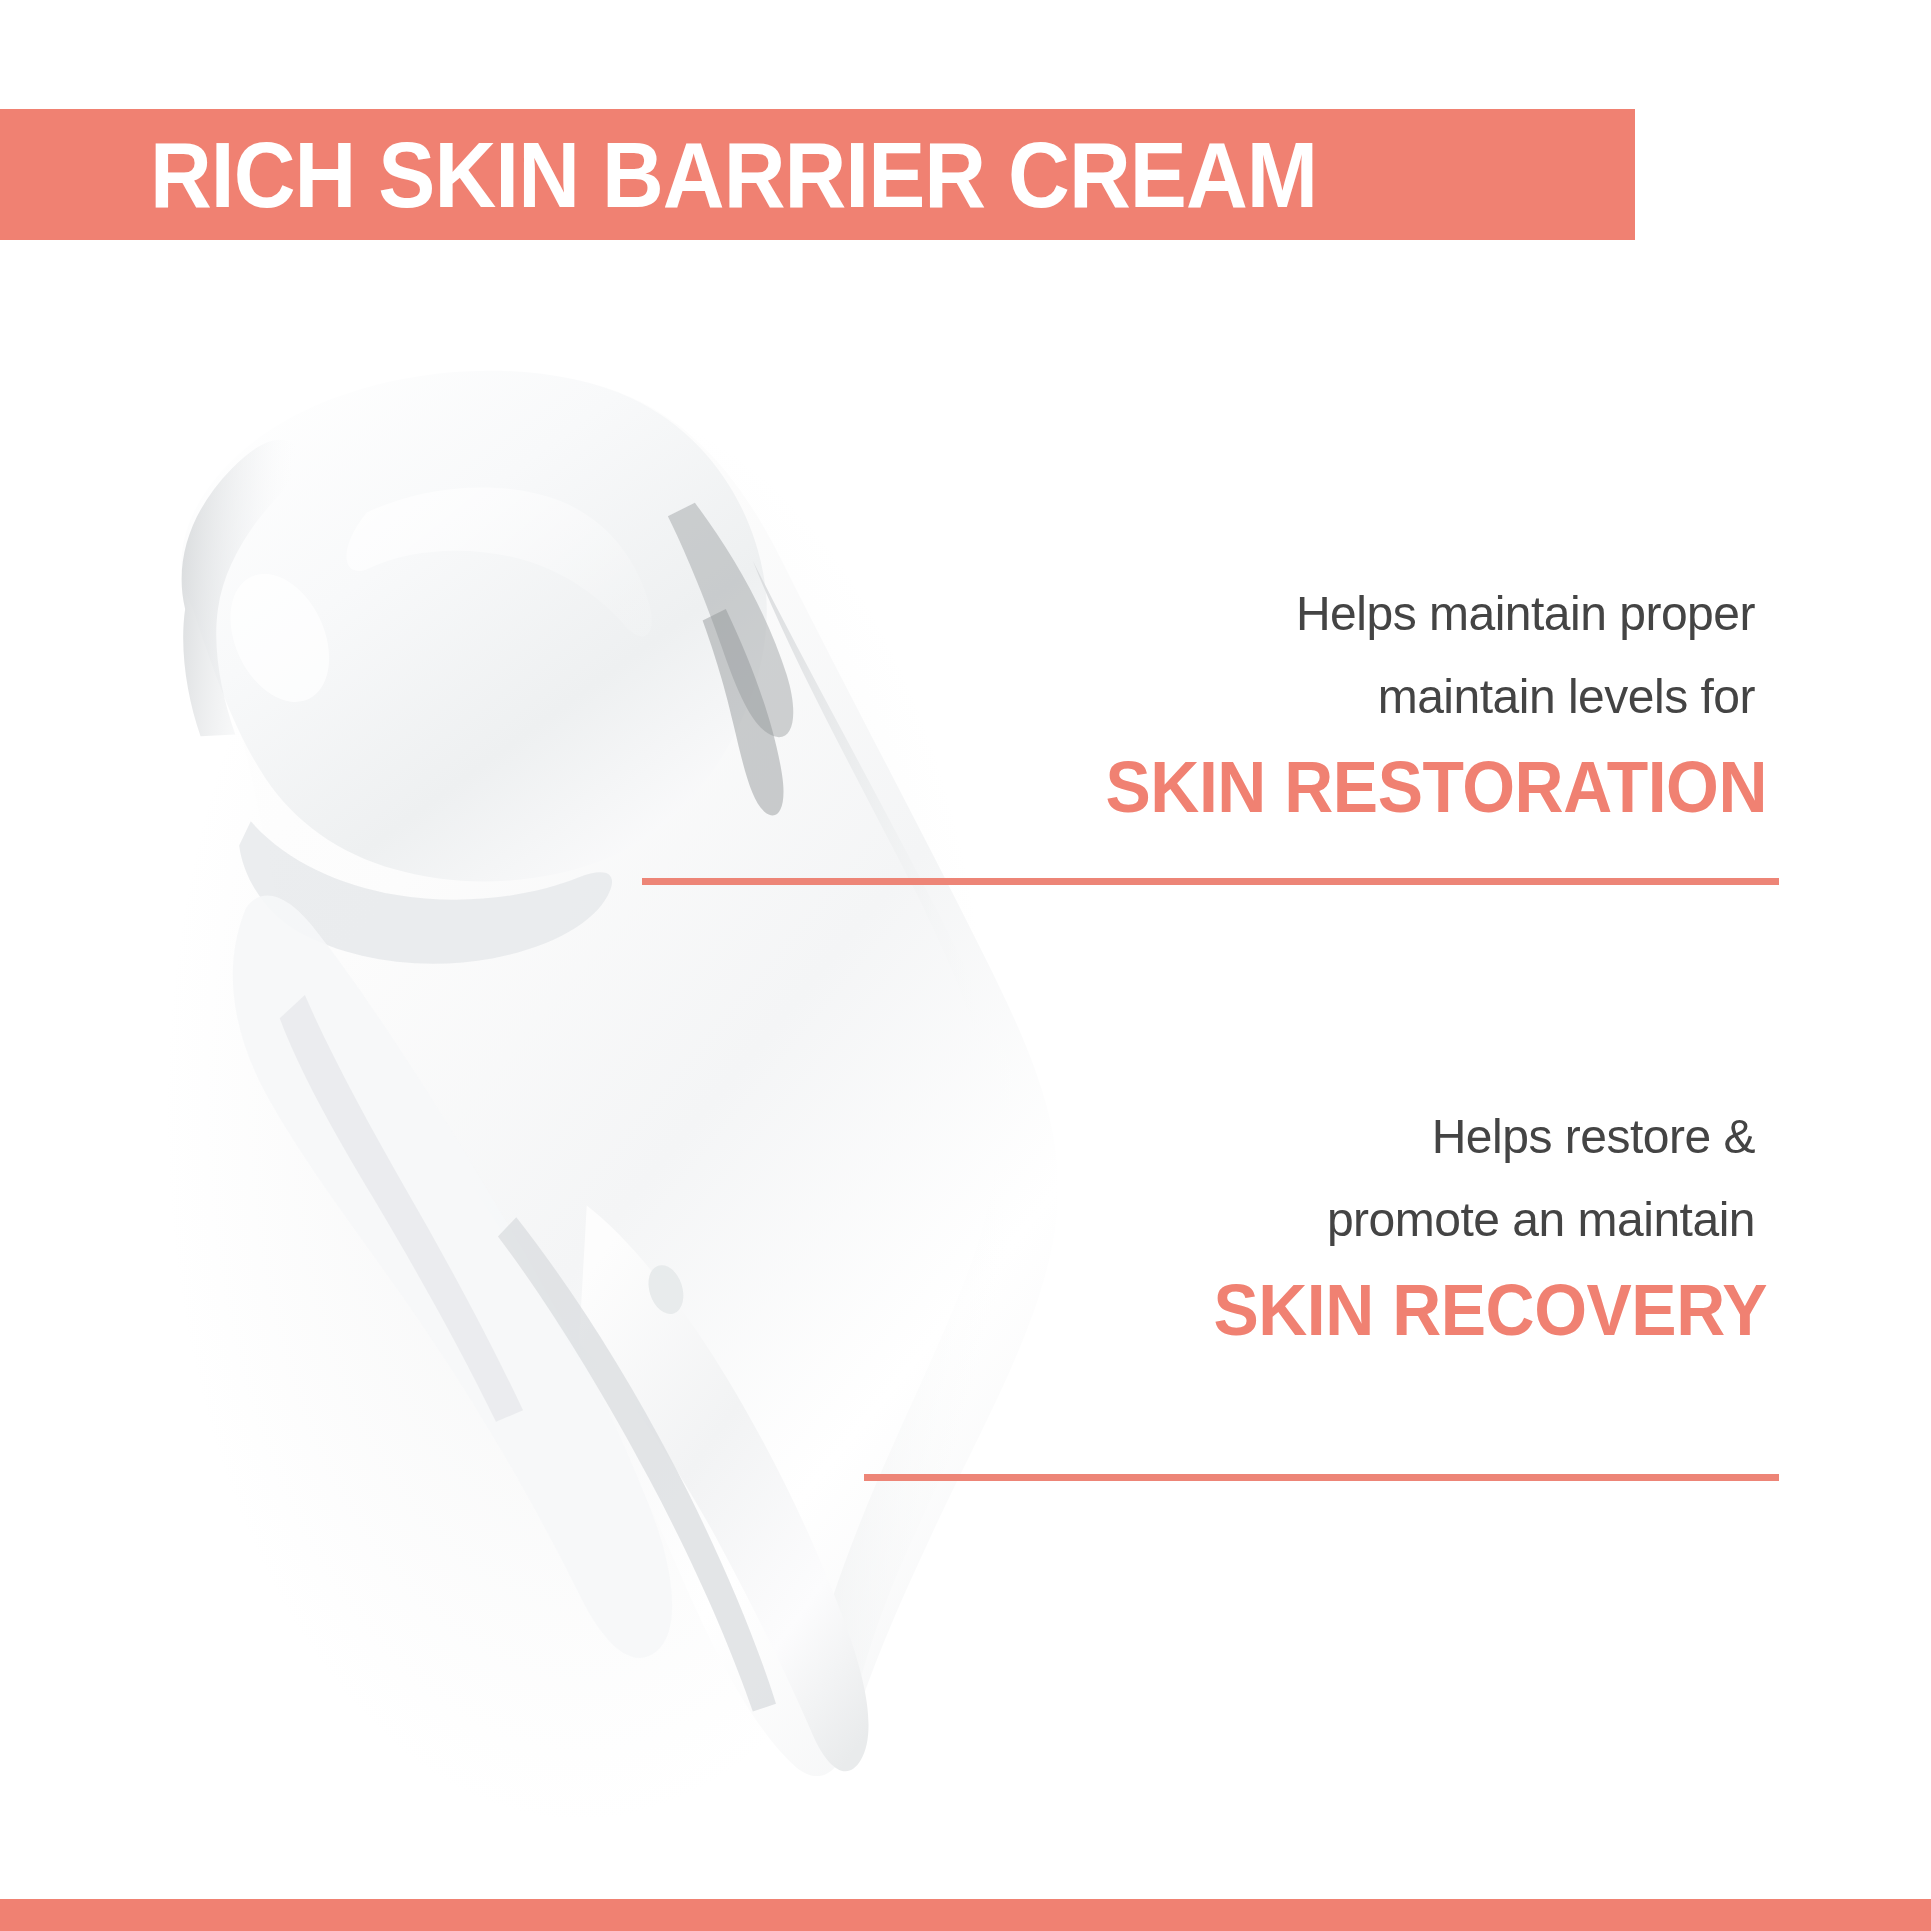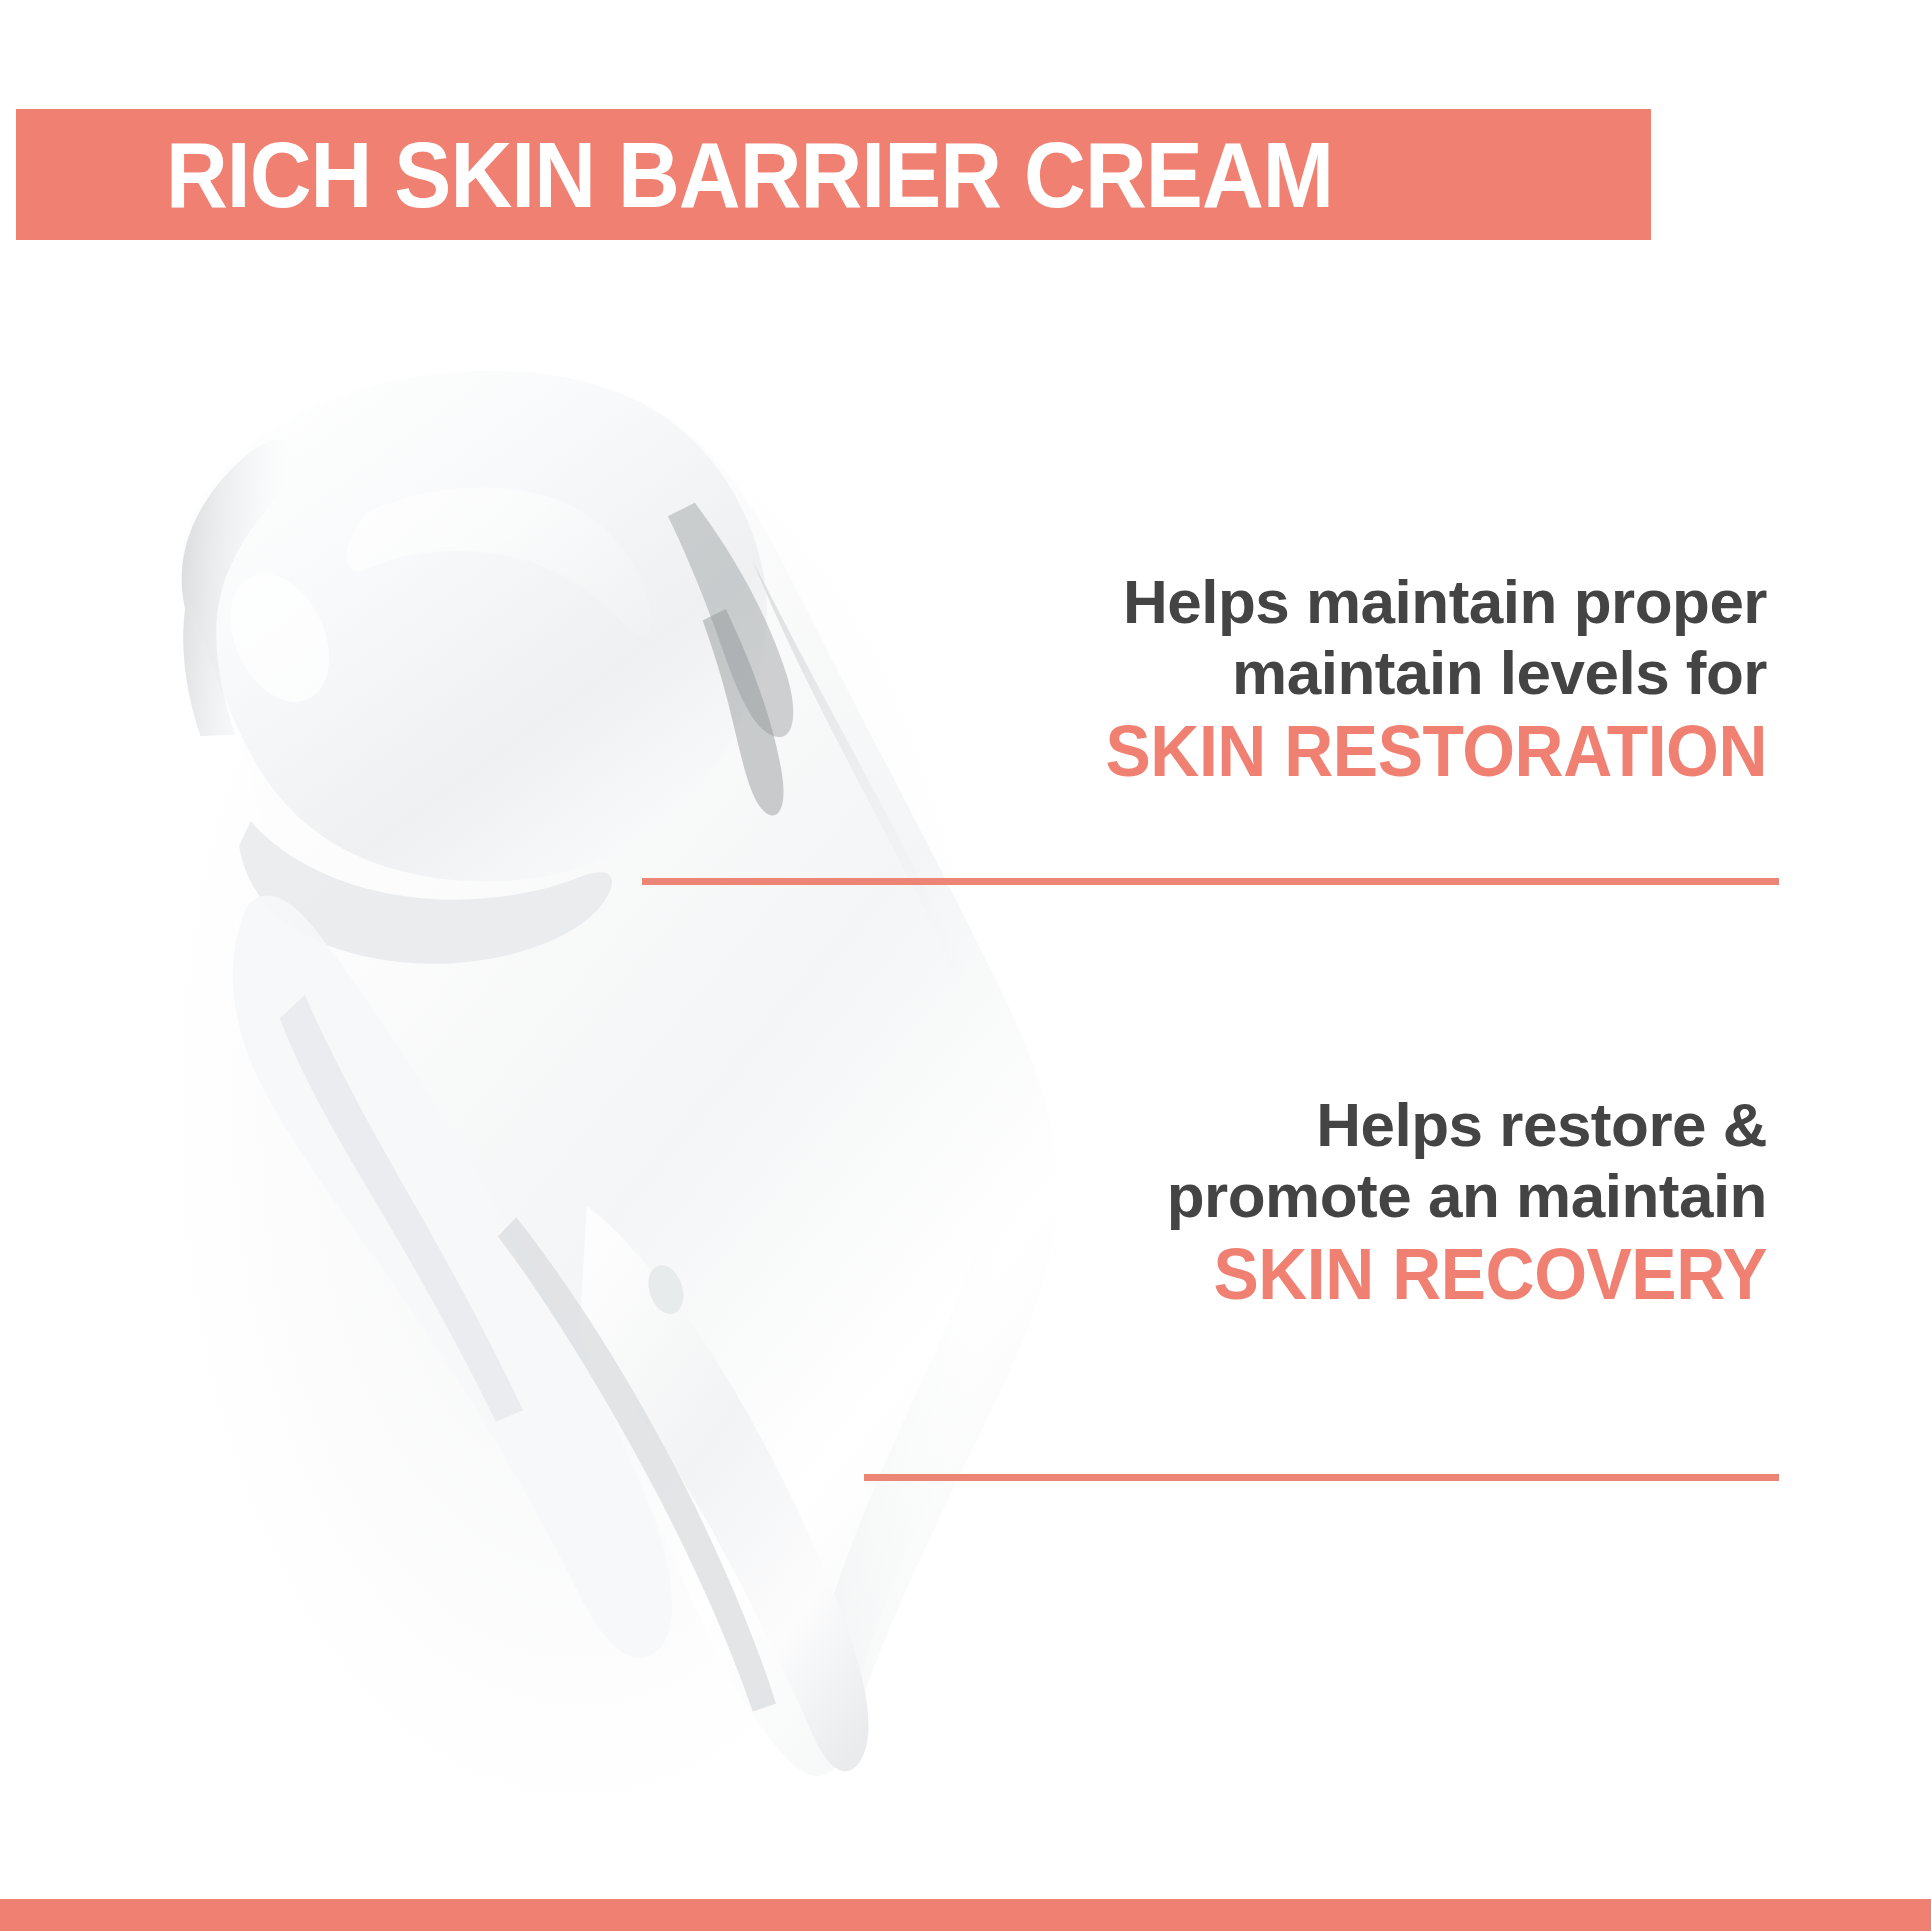--- a/index.html
+++ b/index.html
@@ -17,21 +17,21 @@
     position: relative;
     width: 1931px;
     height: 1931px;
     background: #ffffff;
     overflow: hidden;
   }
 
   
   #title-bar {
     position: absolute;
-    left: 16px;
+    left: 0;
     top: 109px;
     width: 1635px;
     height: 131px;
     background: #f08172;
   }
   #title-text {
     position: absolute;
     left: 150px;
     top: 50%;
     transform: translateY(-50%);
@@ -75,25 +75,25 @@
     position: absolute;
     right: 164px;
     text-align: right;
   }
   #benefit-block-1 { top: 566px; width: 869px; }
   #benefit-block-2 { top: 1089px; width: 869px; }
 
   .benefit-lead {
     color: #444444;
     font-family: "Liberation Sans", sans-serif;
-    font-weight: 700;
-    font-size: 62px;
+    font-weight: 400;
+    font-size: 48px;
     line-height: 71px;
     letter-spacing: -0.5px;
-    margin: 0;
+    margin: 12px;
   }
   .benefit-headline {
     color: #f08172;
     font-family: "Liberation Sans Narrow", "Liberation Sans", sans-serif;
     font-weight: 700;
     font-size: 73px;
     line-height: 85px;
     letter-spacing: -0.5px;
     margin: 0;
     white-space: nowrap;

